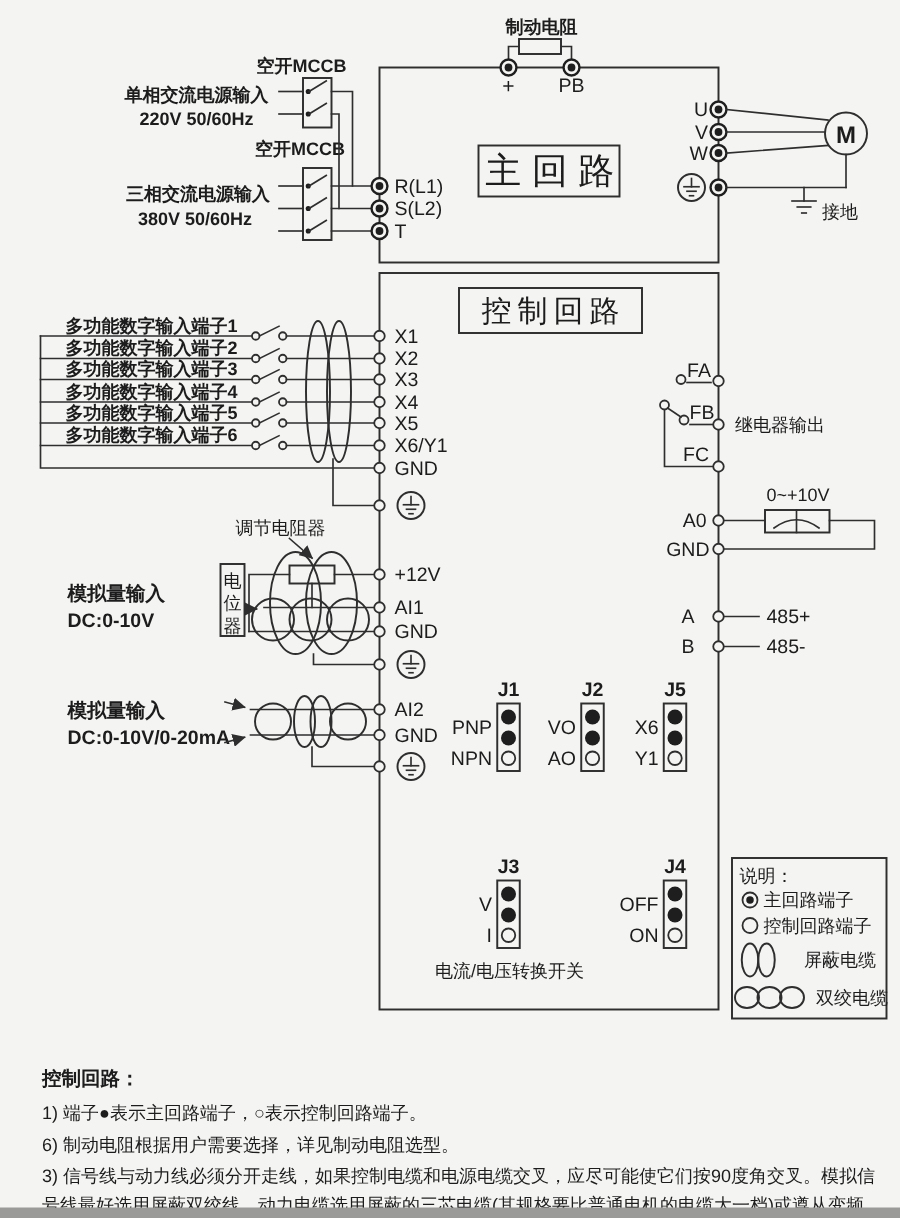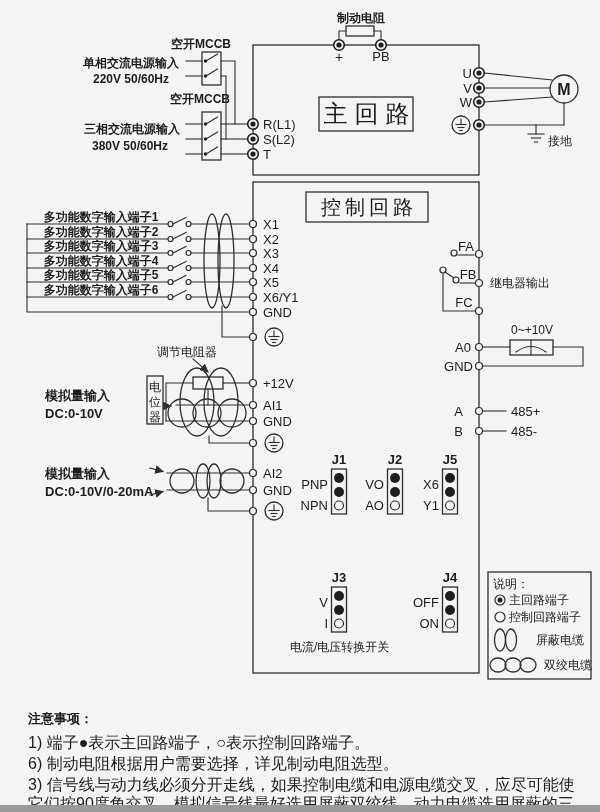--- a/index.html
+++ b/index.html
@@ -14,21 +14,21 @@
   .cnn{font-size:12px;font-weight:normal;}
   .tl{font-size:13px;font-weight:normal;}
   .big{font-size:24px;letter-spacing:7px;}
   .big2{font-size:20px;letter-spacing:4px;}
   .tc{fill:#f4f4f2;stroke:#2e2e2e;stroke-width:1.2;}
   .tmo{fill:#f4f4f2;stroke:#1e1e1e;stroke-width:1.6;}
   .tmi{fill:#1e1e1e;stroke:none;}
   .dot{fill:#1e1e1e;stroke:none;}
   .notes{position:absolute;left:28px;top:710px;width:556px;color:#1c1c1c;}
   .notes .nt{font-size:13px;font-weight:bold;margin-bottom:5px;}
-  .notes .ni{font-size:16px;line-height:19px;margin-bottom:2px;}
+  .notes .ni{font-size:12px;line-height:19px;margin-bottom:2px;}
   .botband{position:absolute;left:0;top:805px;width:600px;height:7px;background:#9a9a98;}
 </style>
 </head>
 <body>
 
 <div id="stage">
 <svg width="600" height="812" viewBox="0 0 600 812">
   <defs>
     <marker id="ah" viewBox="0 0 10 10" refX="9" refY="5" markerWidth="8" markerHeight="8" orient="auto">
       <path d="M0,0 L10,5 L0,10 z" fill="#2e2e2e"></path>
@@ -389,20 +389,20 @@
     <ellipse class="box" cx="511" cy="640" rx="5.5" ry="11"></ellipse>
     <text class="txt cnn" x="536" y="644">屏蔽电缆</text>
     <ellipse class="box" cx="498" cy="665" rx="8" ry="7"></ellipse>
     <ellipse class="box" cx="513" cy="665" rx="8" ry="7"></ellipse>
     <ellipse class="box" cx="528" cy="665" rx="8" ry="7"></ellipse>
     <text class="txt cnn" x="544" y="669">双绞电缆</text>
   </g>
 </svg>
 
 <div class="notes">
-  <div class="nt">注意事项：</div>
+  <div class="nt">控制回路：</div>
   <div class="ni">1) 端子●表示主回路端子，○表示控制回路端子。</div>
   <div class="ni">6) 制动电阻根据用户需要选择，详见制动电阻选型。</div>
   <div class="ni">3) 信号线与动力线必须分开走线，如果控制电缆和电源电缆交叉，应尽可能使它们按90度角交叉。模拟信号线最好选用屏蔽双绞线，动力电缆选用屏蔽的三芯电缆(其规格要比普通电机的电缆大一档)或遵从变频器的用户手册。</div>
 </div>
 
 <div class="botband"></div>
 </div>
 
 </body></html>

